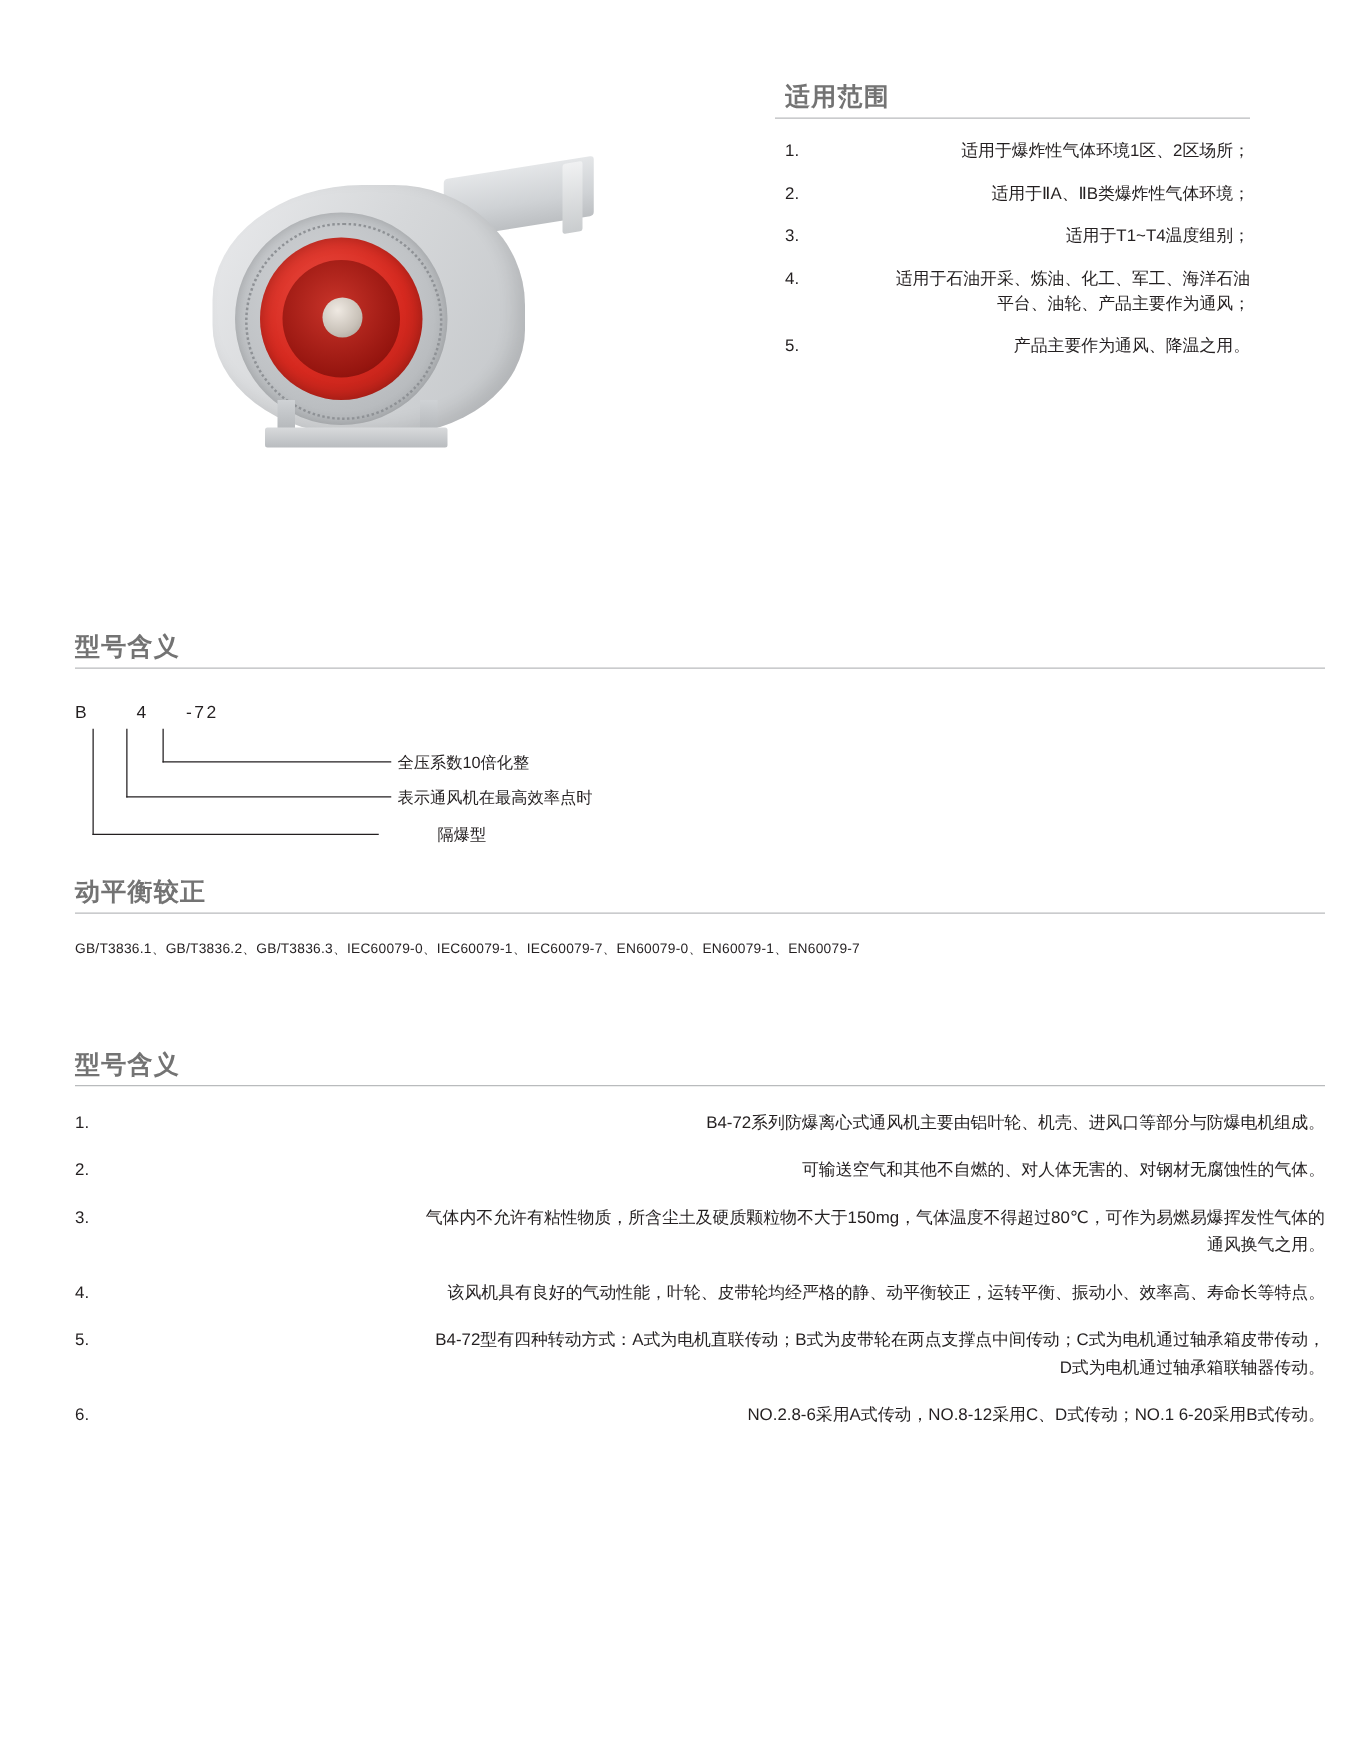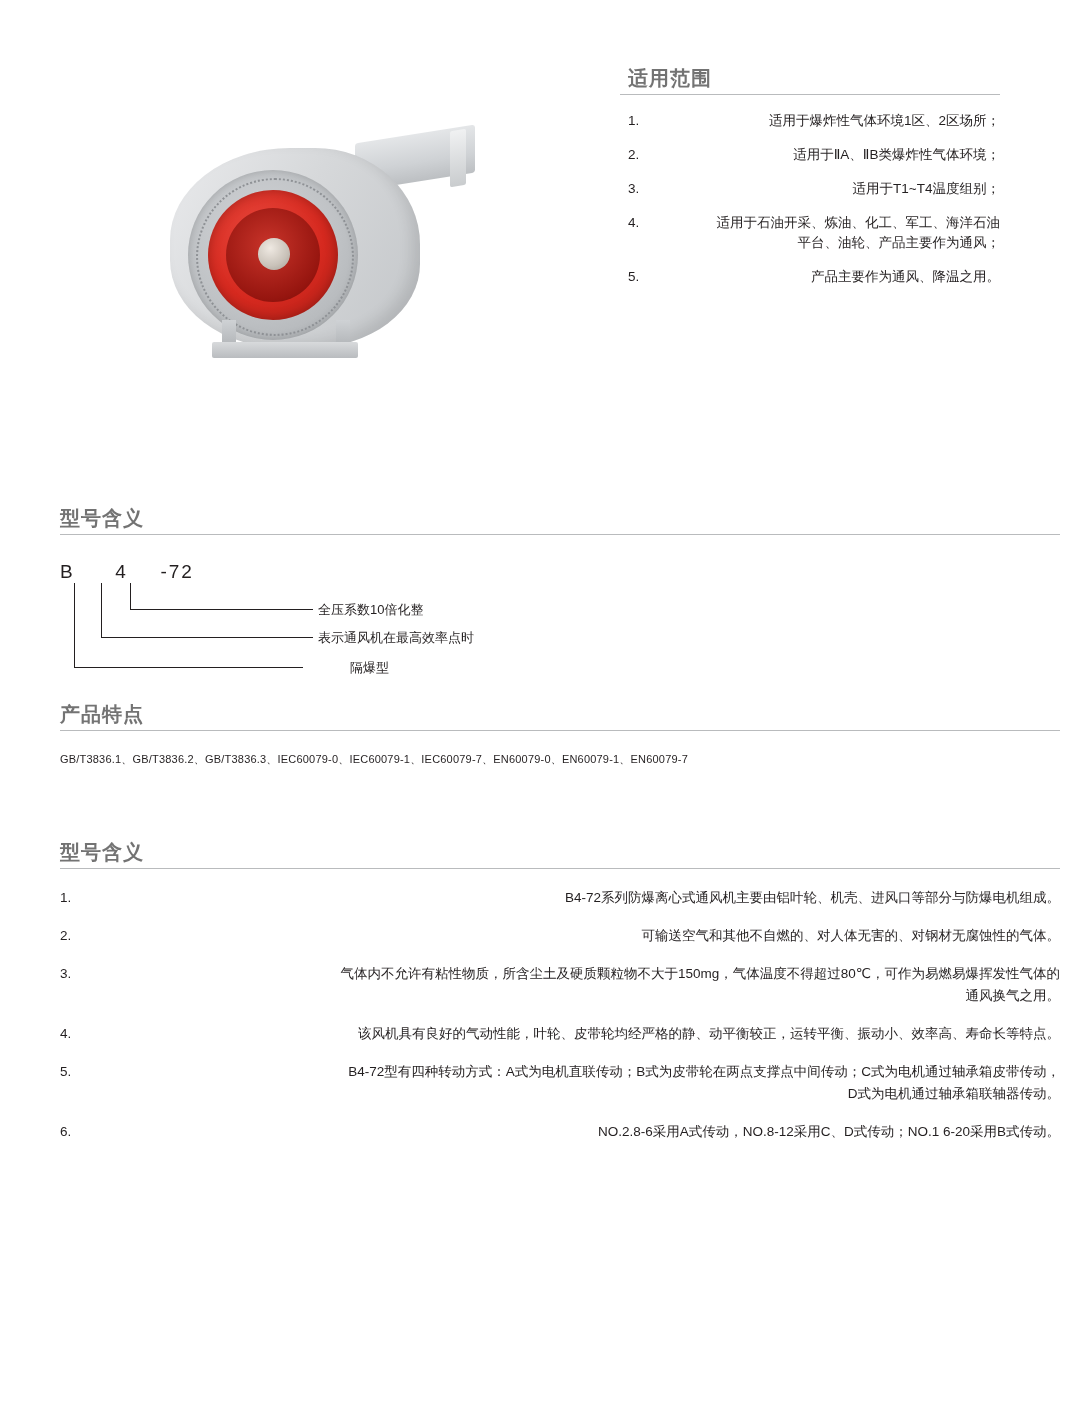--- a/index.html
+++ b/index.html
@@ -192,21 +192,21 @@
     margin-top: 26px;
     position: relative;
     height: 130px;
     font-size: 14px;
   }
   .code-chars {
     position: absolute;
     left: 0;
     top: 0;
     letter-spacing: 2px;
-    font-size: 19px;
+    font-size: 14px;
     color: #231f20;
   }
   .code-chars span { display: inline-block; }
   .leader {
     position: absolute;
     border-left: 1px solid #231f20;
     border-bottom: 1px solid #231f20;
   }
   .leader-label {
     position: absolute;
@@ -305,21 +305,21 @@
 
     <div class="leader" style="left:41px; top:22px; width:211px; height:54px;"></div>
     <div class="leader-label" style="left:258px; top:68px;">表示通风机在最高效率点时</div>
 
     <div class="leader" style="left:14px; top:22px; width:228px; height:84px;"></div>
     <div class="leader-label" style="left:250px; top:98px;padding-left:40px;">隔爆型</div>
   </div>
 </div>
 
 <div class="section" id="sec-std">
-  <div class="sec-title">产品特点</div>
+  <div class="sec-title">动平衡较正</div>
   <div class="sec-rule"></div>
   <div class="std-text">GB/T3836.1、GB/T3836.2、GB/T3836.3、IEC60079-0、IEC60079-1、IEC60079-7、EN60079-0、EN60079-1、EN60079-7</div>
 </div>
 
 <div class="section" id="sec-feat">
   <div class="sec-title">型号含义</div>
   <div class="sec-rule"></div>
   <ul class="list">
     <li>
       <span class="li-num">1.</span>

